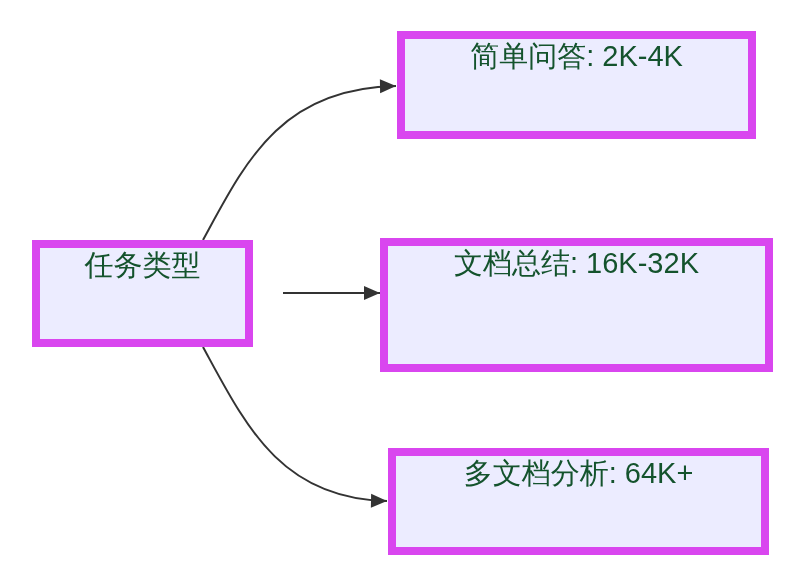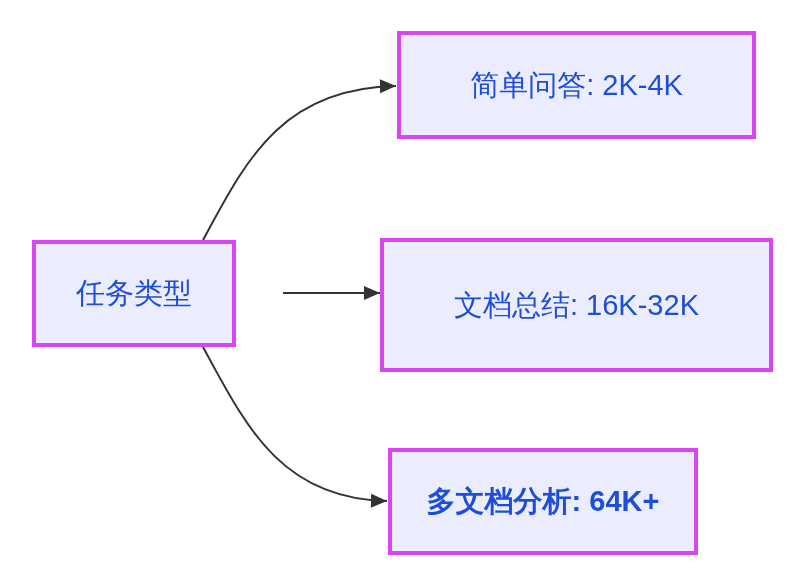--- a/index.html
+++ b/index.html
@@ -19,33 +19,32 @@
     position: absolute;
     left: 0;
     top: 0;
     width: 787px;
     height: 572px;
   }
   .node {
     position: absolute;
     box-sizing: border-box;
     display: flex;
-    align-items: center;
     justify-content: center;
     background: #ECECFF;
-    border: 4px solid #d946ef;
-    color: #1d4ed8;
+    border: 8px solid #d946ef;
+    color: #14532d;
     font-size: 29px;
     line-height: 1.2;
     white-space: nowrap;
   }
-  #node-task  { left: 32px;  top: 240px; width: 204px; height: 107px; }
+  #node-task  { left: 32px;  top: 240px; width: 221px; height: 107px; }
   #node-qa    { left: 397px; top: 31px;  width: 359px; height: 108px; }
   #node-doc   { left: 380px; top: 238px; width: 393px; height: 134px; }
-  #node-multi { left: 388px; top: 448px; width: 310px; height: 107px; font-weight: bold; }
+  #node-multi { left: 388px; top: 448px; width: 381px; height: 107px; }
 </style>
 </head>
 <body>
 
 <div class="canvas">
 
   <svg class="edges" width="787" height="572" viewBox="0 0 787 572" xmlns="http://www.w3.org/2000/svg">
     <defs>
       <marker id="arrowhead" markerWidth="18" markerHeight="16" refX="17" refY="8" orient="auto" markerUnits="userSpaceOnUse">
         <path d="M1,1 L17,8 L1,15 Z" fill="#333333"></path>

